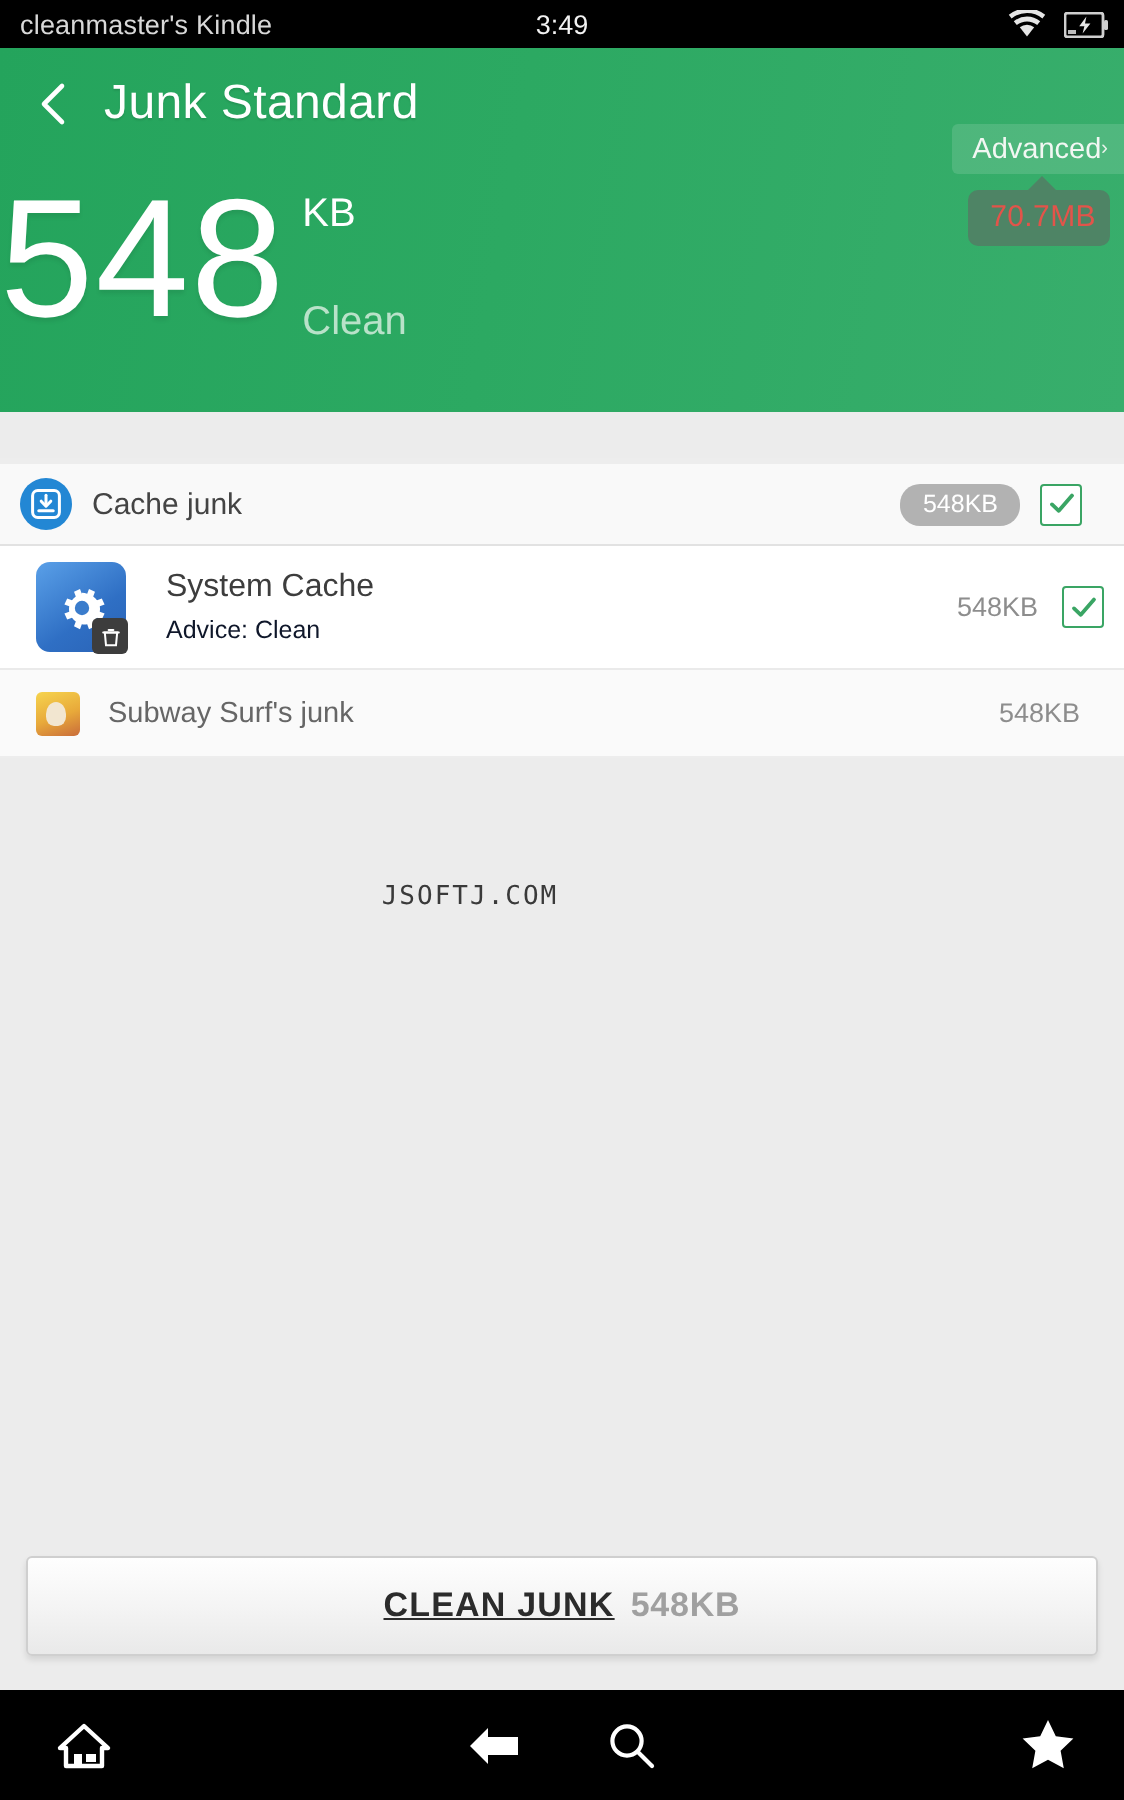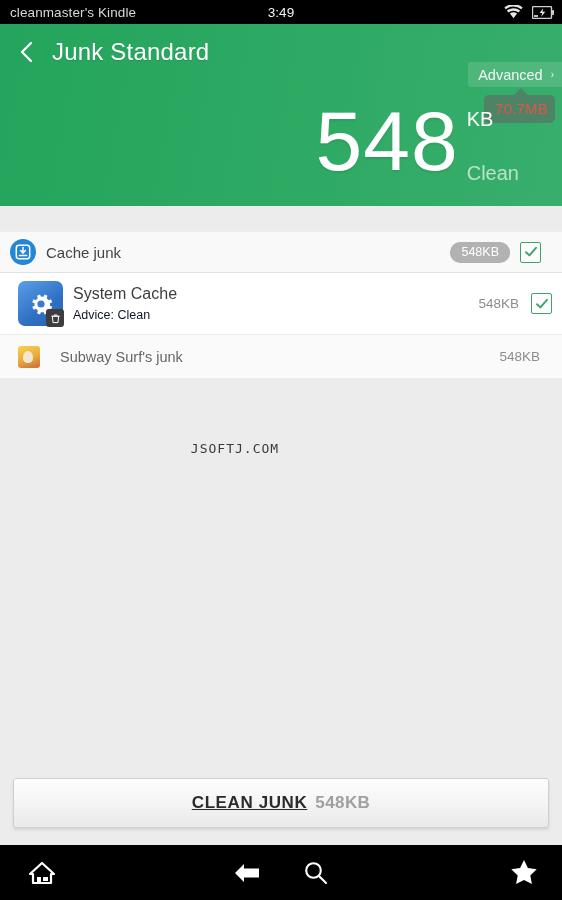--- a/index.html
+++ b/index.html
@@ -48,21 +48,21 @@
   .back-chevron svg { display:block; }
   .header-title {
     margin-left:16px; color:#ffffff; font-size:24px; font-weight:400;
     letter-spacing:0.2px; text-shadow:0 1px 1px rgba(0,0,0,0.10);
   }
   .advanced-btn {
     position:absolute; right:0px; top:38px;
     height:25px; padding:0 8px 0 10px;
     background:rgba(255,255,255,0.13);
     border-radius:3px 0 0 3px;
-    display:flex; align-items:center; gap:8px;
+    display:flex; align-items:center; gap:0;
     color:#f2f7f3; font-size:14.5px;
     cursor:pointer;
   }
   .advanced-btn .chev {
     font-size:10px; line-height:1; color:#eaf3ec; transform:translateY(0px);
   }
   .tooltip {
     position:absolute; right:7px; top:71px;
     background:#4e8465; border-radius:5px;
     padding:5px 7px 6px 11px;
@@ -70,21 +70,21 @@
   }
   .tooltip:before {
     content:""; position:absolute; top:-7px; right:26px;
     border-left:8px solid transparent; border-right:8px solid transparent;
     border-bottom:8px solid #4e8465;
   }
 
   
   .big-wrap {
     position:absolute; left:0; top:62px; width:519px; height:100px;
-    display:flex; align-items:flex-start; justify-content:flex-end;margin-top:12px;
+    display:flex; align-items:flex-start; justify-content:flex-start;
   }
   .big-num {
     font-size:84px; line-height:86px; font-weight:300; color:#ffffff;
     letter-spacing:1px; text-shadow:0 2px 2px rgba(0,0,0,0.08);
   }
   .big-units {
     margin-left:8px; margin-top:10px;
     display:flex; flex-direction:column; align-items:flex-start;
   }
   .unit-kb { font-size:20px; color:#ffffff; line-height:22px; }
@@ -140,42 +140,42 @@
     background:linear-gradient(145deg,#5aa0e8 0%, #2f6fc4 60%, #2a63b6 100%);
     flex:0 0 auto;
     display:flex; align-items:center; justify-content:center;
   }
   .trash-badge {
     position:absolute; right:-1px; bottom:-1px;
     width:18px; height:18px; border-radius:3px;
     background:#3d3d3d;
     display:flex; align-items:center; justify-content:center;
   }
-  .item-texts { margin-left:10px; flex:1 1 auto; }
+  .item-texts { margin-left:20px; flex:1 1 auto; }
   .item-title { font-size:16px; color:#3d3d3d; line-height:20px; }
   .item-sub { font-size:12.5px; color:#0f172a; line-height:18px; margin-top:2px; }
   .item-size { font-size:13.5px; color:#8d8d8d; margin-right:12px; }
 
   .item-row-small {
     height:44px; background:#fafafa;
     display:flex; align-items:center;
     border-bottom:1px solid #ededed;
     padding:0 10px 0 18px;
   }
   .app-icon-small {
     width:22px; height:22px; border-radius:3px; flex:0 0 auto;
     background:linear-gradient(160deg,#f6d44e 0%, #e8a93a 55%, #c96c3a 100%);
     position:relative; overflow:hidden;
   }
   .app-icon-small:after {
     content:""; position:absolute; left:5px; top:5px;
     width:10px; height:12px; border-radius:50% 50% 40% 40%;
     background:#f2e6d0;
   }
-  .small-title { margin-left:20px; font-size:14.5px; color:#666; flex:1 1 auto; }
+  .small-title { margin-left:14px; font-size:14.5px; color:#666; flex:1 1 auto; }
   .small-size { font-size:13.5px; color:#8d8d8d; margin-right:12px; }
 
   
   .watermark {
     position:absolute; left:0; top:441px; width:470px;
     text-align:center;
     font-family:"DejaVu Sans Mono", monospace;
     font-size:13px; color:#3a3a3a; letter-spacing:1px;
   }
 

